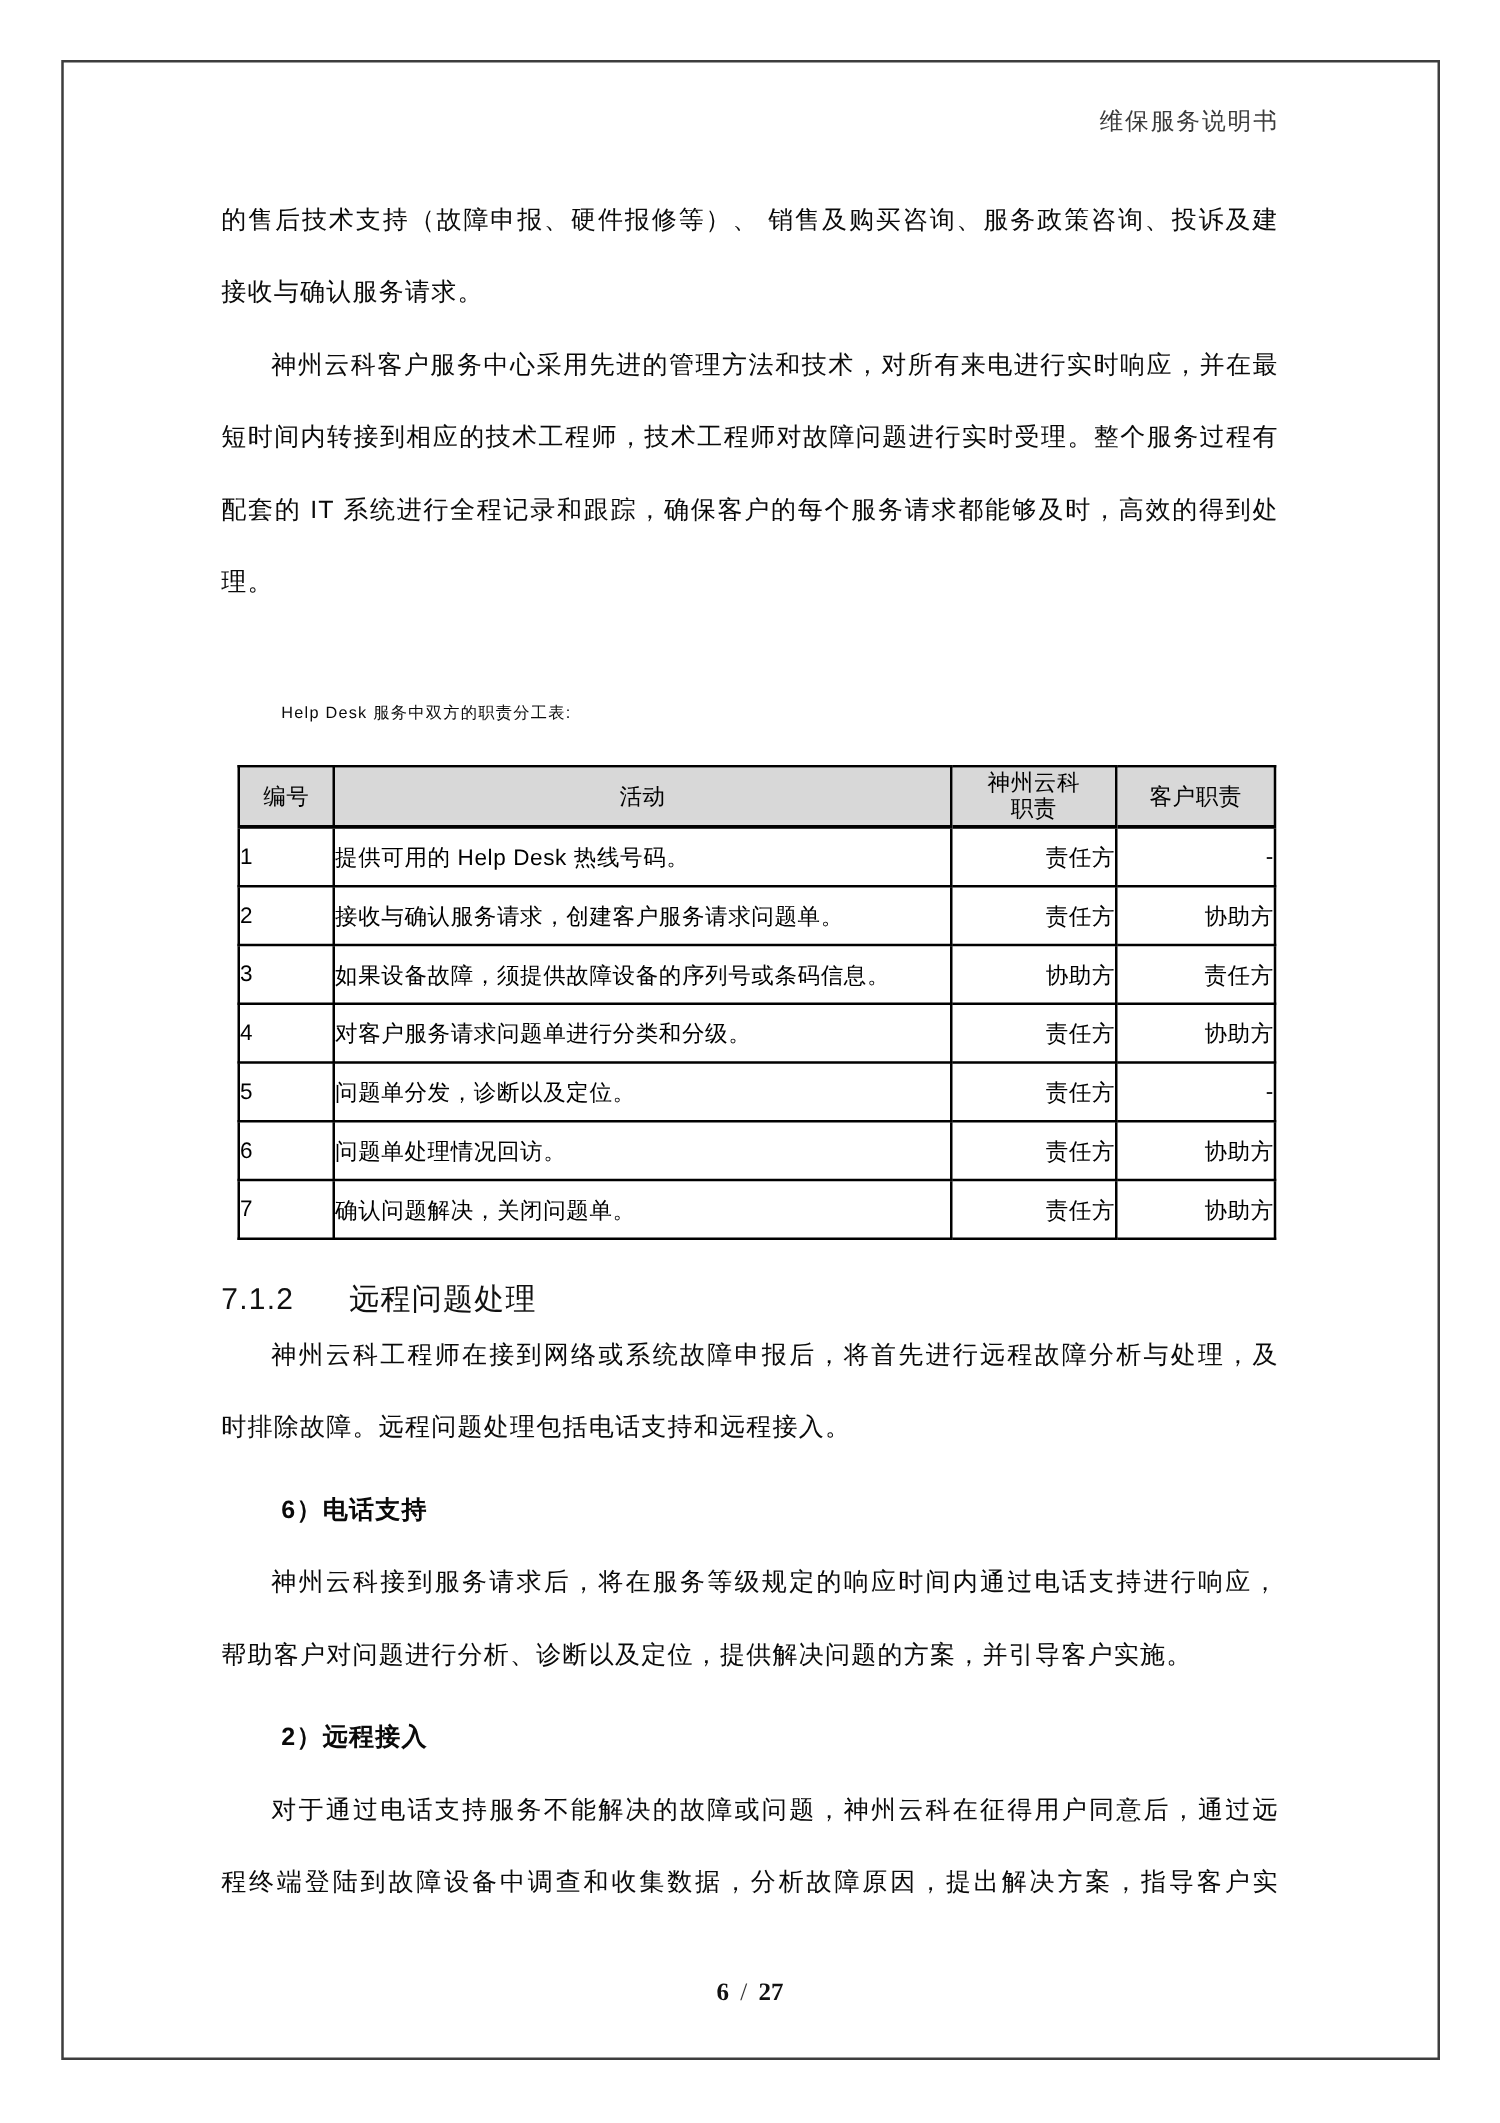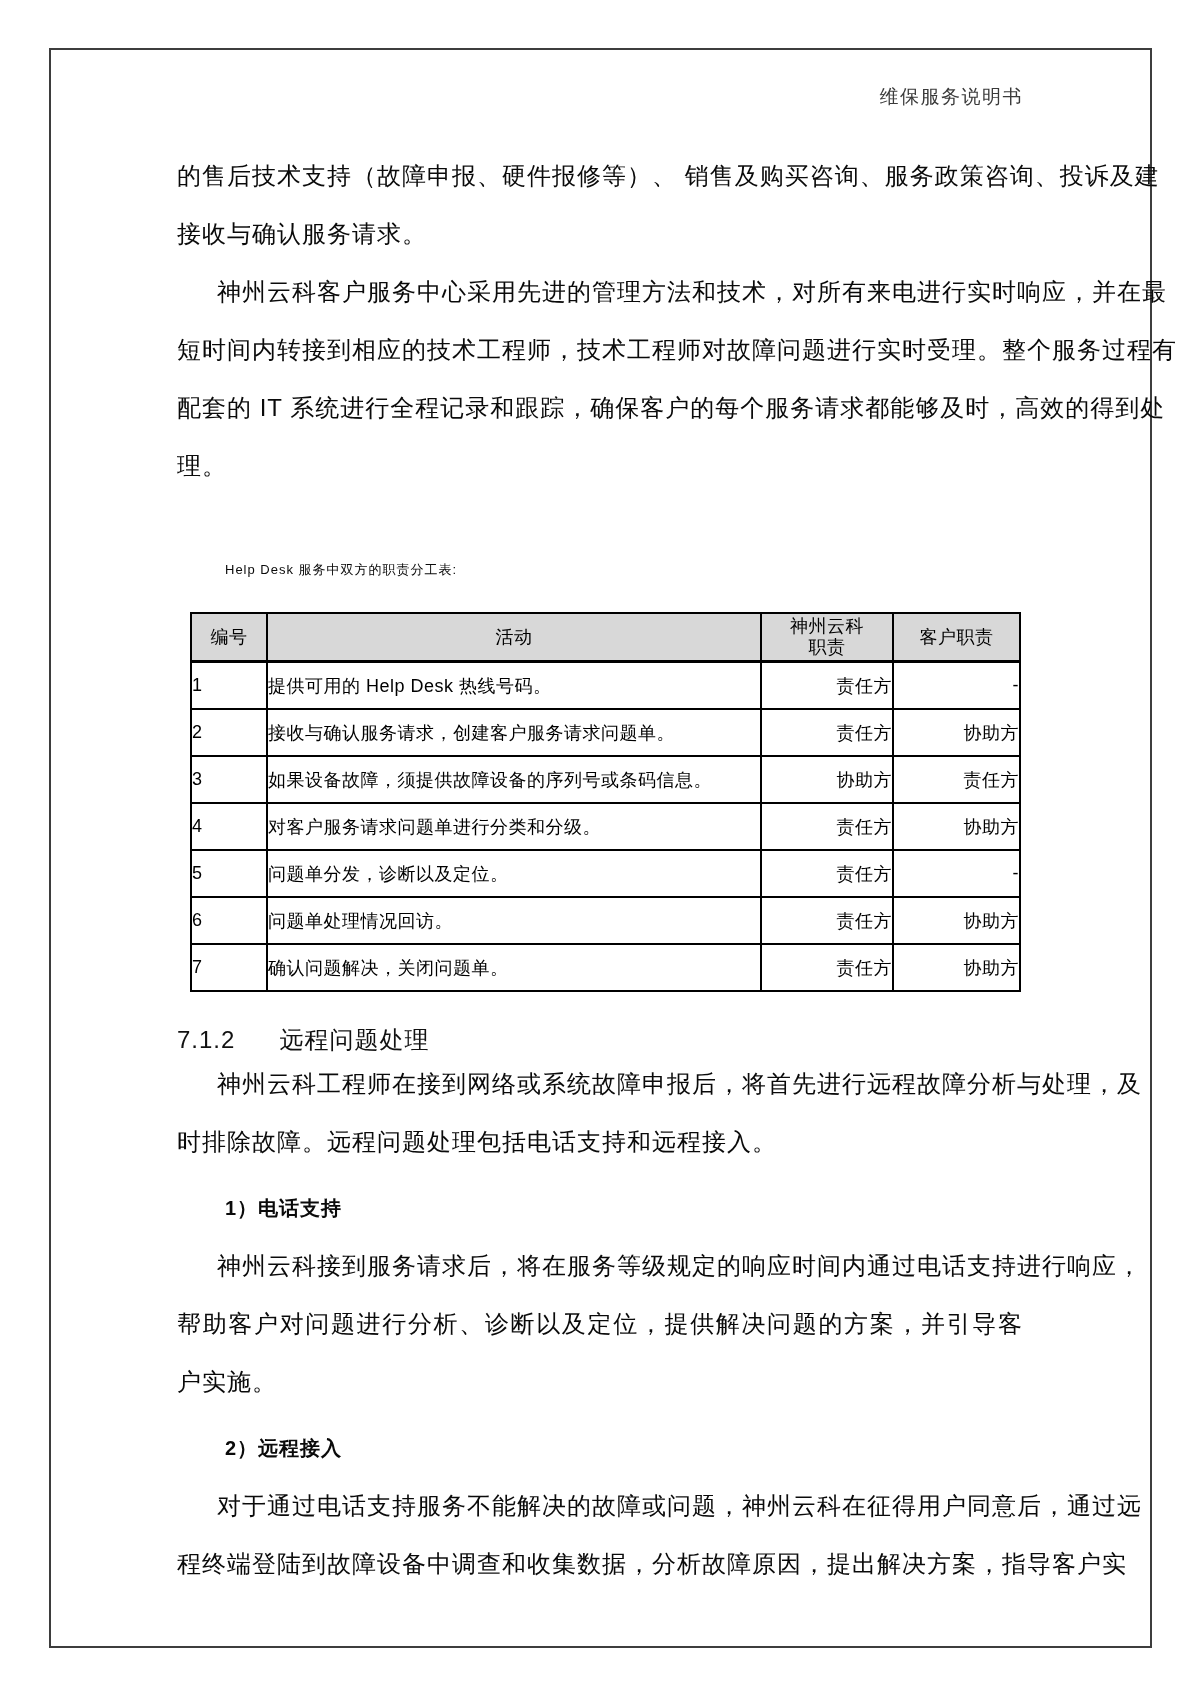--- a/index.html
+++ b/index.html
@@ -18,21 +18,21 @@
   .doc-header{
     position:absolute;top:84px;left:177px;width:846px;
     text-align:right;
     font-family:"Liberation Serif","DejaVu Serif",serif;
     font-size:19px;color:#3a3a3a;letter-spacing:1.5px;
   }
   .content{
     position:absolute;left:177px;top:147px;width:846px;
   }
   .bodyline{
-    font-size:24px;line-height:58px;letter-spacing:1px;
+    font-size:20px;line-height:58px;letter-spacing:1px;
     text-align:justify;text-align-last:justify;
     white-space:nowrap;
   }
   .bodyline.lastline{text-align-last:left;white-space:normal;}
   .bodyline.ind{text-indent:40px;}
   .caption-line{
     margin-top:46px;
     font-size:13px;line-height:58px;letter-spacing:1px;
     padding-left:48px;
   }
@@ -167,28 +167,31 @@
 
     <div class="section-heading">
       <span class="section-num">7.1.2</span><span>远程问题处理</span>
     </div>
 
     <div>
       <div class="bodyline ind">神州云科工程师在接到网络或系统故障申报后，将首先进行远程故障分析与处理，及</div>
       <div class="bodyline lastline">时排除故障。远程问题处理包括电话支持和远程接入。</div>
     </div>
 
-    <div class="subheading">1）电话支持</div>
+    <div class="subheading">6）电话支持</div>
 
     <div>
       <div class="bodyline ind">神州云科接到服务请求后，将在服务等级规定的响应时间内通过电话支持进行响应，</div>
       <div class="bodyline lastline">帮助客户对问题进行分析、诊断以及定位，提供解决问题的方案，并引导客户实施。</div>
     </div>
 
     <div class="subheading">2）远程接入</div>
 
     <div>
       <div class="bodyline ind">对于通过电话支持服务不能解决的故障或问题，神州云科在征得用户同意后，通过远</div>
       <div class="bodyline">程终端登陆到故障设备中调查和收集数据，分析故障原因，提出解决方案，指导客户实</div>
     </div>
   </div>
 
+  <div class="doc-footer">
+    <span class="num">6</span><span class="sep">/</span><span class="num">27</span>
+  </div>
 </div>
 
 </body></html>

